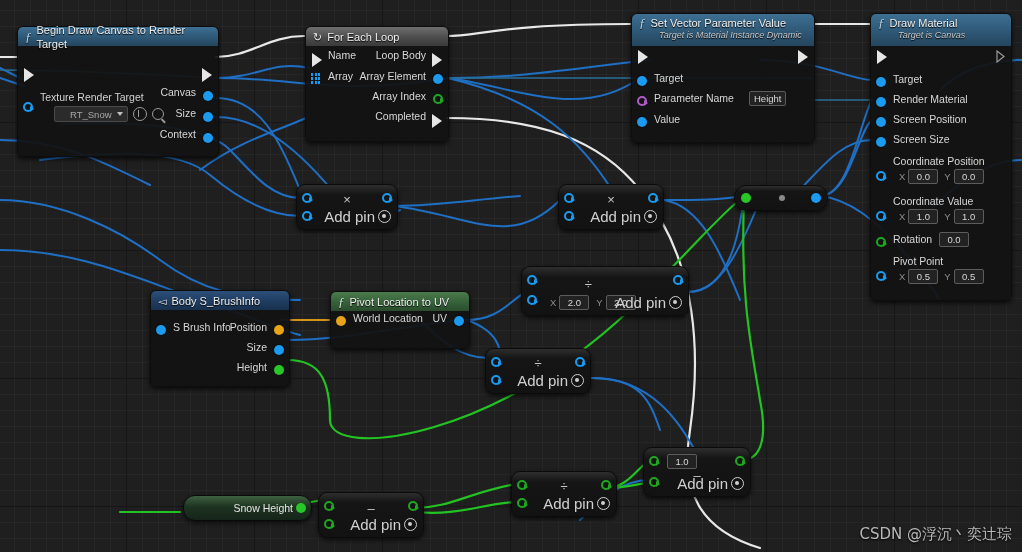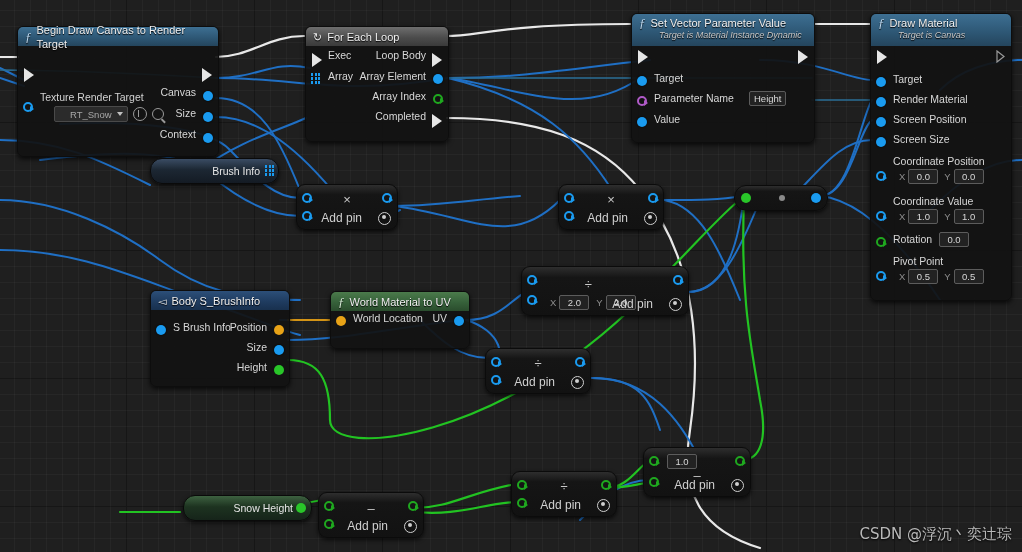--- a/index.html
+++ b/index.html
@@ -83,21 +83,21 @@
      display:inline-block;position:relative;}
   .magnify::after{content:"";position:absolute;right:-3px;bottom:-2px;width:5px;height:1.5px;
      background:#9a9a9a;transform:rotate(45deg);}
   
   .mathnode{position:absolute;border-radius:9px;
      background:linear-gradient(to bottom,#2e2e2e 0%,#151515 22%,#121212 100%);
      border:1px solid #0b0b0b;box-shadow:0 2px 4px rgba(0,0,0,.7);}
   .mathnode .op{position:absolute;left:50%;transform:translateX(-50%);
      color:#c9c9c9;font-size:13px;line-height:12px;}
   .addpin{position:absolute;right:6px;bottom:4px;display:flex;align-items:center;
-     gap:16px;font-size:12px;color:#d0d0d0;}
+     gap:3px;font-size:15px;color:#d0d0d0;}
   .addpin .dot{width:11px;height:11px;border-radius:50%;border:1.5px solid #cfcfcf;
      position:relative;}
   .addpin .dot::after{content:"";position:absolute;left:2.5px;top:2.5px;width:4px;height:4px;
      border-radius:50%;background:#cfcfcf;}
   
   .pill{position:absolute;border-radius:12px;height:24px;display:flex;
      align-items:center;justify-content:flex-end;padding:0 18px 0 14px;
      font-size:10.5px;color:#e6e6e6;border:1px solid #0a0a0a;
      box-shadow:0 2px 4px rgba(0,0,0,.7);}
   .pill.blue{background:linear-gradient(to bottom,#3a4c63 0%,#1c2733 45%,#141b24 100%);}
@@ -220,21 +220,21 @@
 
   <div class="node" style="left:305px;top:26px;width:142px;">
     <div class="hdr hdr-flow">
       <span class="ttl">
         <span style="font-size:11px;color:#e8e8e8;">↻</span>
         <span>For Each Loop</span>
       </span>
     </div>
     <div class="body" style="height:85px;">
       <div class="exec" style="left:6px;top:7px;"></div>
-      <div style="position:absolute;left:22px;top:3px;font-size:10.5px;">Exec</div>
+      <div style="position:absolute;left:22px;top:3px;font-size:10.5px;">Name</div>
 
       <div class="arraypin" style="left:5px;top:27px;"></div>
       <div style="position:absolute;left:22px;top:24px;font-size:10.5px;">Array</div>
 
       <div class="exec" style="right:6px;top:7px;"></div>
       <div style="position:absolute;right:22px;top:3px;font-size:10.5px;">Loop Body</div>
 
       <div class="pin blue" style="right:5px;top:28px;"></div>
       <div style="position:absolute;right:22px;top:24px;font-size:10.5px;">Array Element</div>
 
@@ -348,21 +348,21 @@
 
       <div class="pin green" style="right:5px;top:55px;"></div>
       <div style="position:absolute;right:22px;top:51px;font-size:10.5px;">Height</div>
     </div>
   </div>
 
   <div class="node" style="left:330px;top:291px;width:138px;">
     <div class="hdr hdr-pure">
       <span class="ttl">
         <span style="color:#d4ebd4;font-style:italic;font-family:'Liberation Serif',serif;font-size:13px;">ƒ</span>
-        <span>World Material to UV</span>
+        <span>Pivot Location to UV</span>
       </span>
     </div>
     <div class="body" style="height:27px;">
       <div class="pin yellow" style="left:5px;top:5px;"></div>
       <div style="position:absolute;left:22px;top:1px;font-size:10.5px;">World Location</div>
       <div class="pin blue" style="right:5px;top:5px;"></div>
       <div style="position:absolute;right:22px;top:1px;font-size:10.5px;">UV</div>
     </div>
   </div>
 
@@ -449,24 +449,20 @@
         <span class="dot"></span>
     </div>
   </div>
 
   <div class="mathnode" style="left:734px;top:185px;width:92px;height:24px;border-radius:12px;">
     <div class="pin green" style="left:6px;top:7px;"></div>
     <div class="pin grey" style="left:44px;top:9px;width:6px;height:6px;"></div>
     <div class="pin blue" style="right:6px;top:7px;"></div>
   </div>
 
-  <div class="pill blue" style="left:150px;top:158px;width:95px;">
-    <span>Brush Info</span>
-    <div class="arraypin" style="position:absolute;right:4px;top:6px;"></div>
-  </div>
 
 
   <div class="pill green" style="left:183px;top:495px;width:95px;">
     <span>Snow Height</span>
     <div class="pin green" style="right:5px;top:7px;"></div>
   </div>
 
   <div class="watermark">CSDN @浮沉丶奕辻琮</div>
 </div>
 

